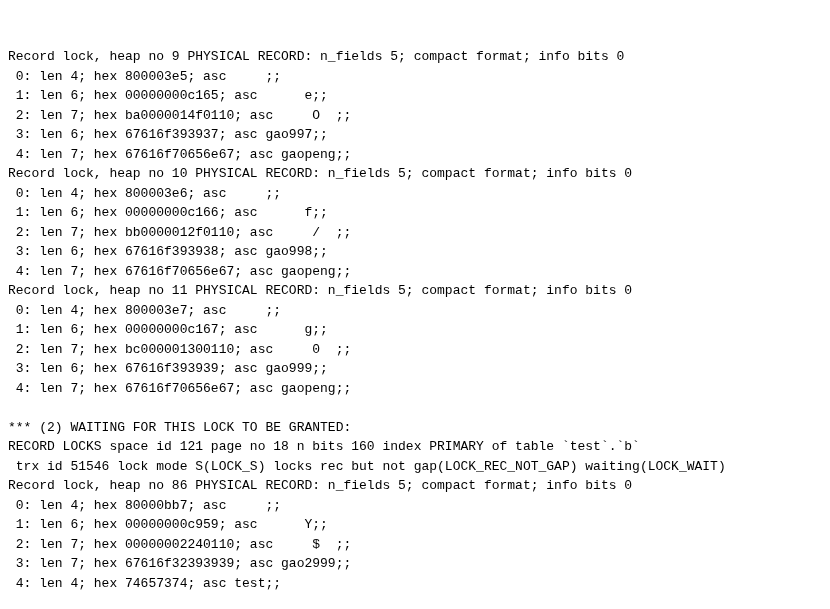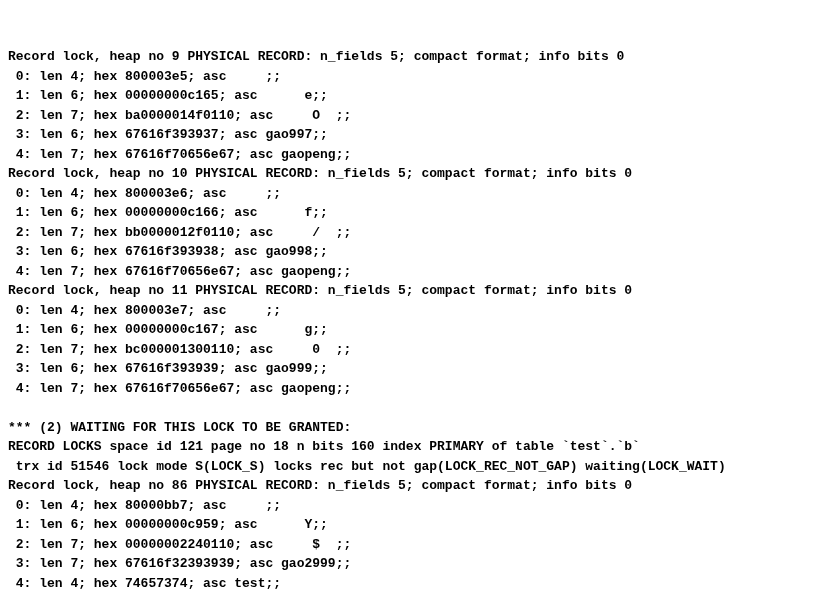--- a/index.html
+++ b/index.html
@@ -7,20 +7,19 @@
       padding: 8px;
       font-family: "Courier New", Courier, monospace;
       font-size: 13px;
       line-height: 1.5;
       color: #000;
       background: #fff;
       white-space: pre;
     }
     .line {
       white-space: pre;
-      font-weight: bold;
     }
   </style>
 </head>
 <body>
 
 <div id="log-container"><div class="line">Record lock, heap no 9 PHYSICAL RECORD: n_fields 5; compact format; info bits 0</div><div class="line"> 0: len 4; hex 800003e5; asc     ;;</div><div class="line"> 1: len 6; hex 00000000c165; asc      e;;</div><div class="line"> 2: len 7; hex ba0000014f0110; asc     O  ;;</div><div class="line"> 3: len 6; hex 67616f393937; asc gao997;;</div><div class="line"> 4: len 7; hex 67616f70656e67; asc gaopeng;;</div><div class="line">Record lock, heap no 10 PHYSICAL RECORD: n_fields 5; compact format; info bits 0</div><div class="line"> 0: len 4; hex 800003e6; asc     ;;</div><div class="line"> 1: len 6; hex 00000000c166; asc      f;;</div><div class="line"> 2: len 7; hex bb0000012f0110; asc     /  ;;</div><div class="line"> 3: len 6; hex 67616f393938; asc gao998;;</div><div class="line"> 4: len 7; hex 67616f70656e67; asc gaopeng;;</div><div class="line">Record lock, heap no 11 PHYSICAL RECORD: n_fields 5; compact format; info bits 0</div><div class="line"> 0: len 4; hex 800003e7; asc     ;;</div><div class="line"> 1: len 6; hex 00000000c167; asc      g;;</div><div class="line"> 2: len 7; hex bc000001300110; asc     0  ;;</div><div class="line"> 3: len 6; hex 67616f393939; asc gao999;;</div><div class="line"> 4: len 7; hex 67616f70656e67; asc gaopeng;;</div><div class="line">&nbsp;</div><div class="line">*** (2) WAITING FOR THIS LOCK TO BE GRANTED:</div><div class="line">RECORD LOCKS space id 121 page no 18 n bits 160 index PRIMARY of table `test`.`b` </div><div class="line"> trx id 51546 lock mode S(LOCK_S) locks rec but not gap(LOCK_REC_NOT_GAP) waiting(LOCK_WAIT)</div><div class="line">Record lock, heap no 86 PHYSICAL RECORD: n_fields 5; compact format; info bits 0</div><div class="line"> 0: len 4; hex 80000bb7; asc     ;;</div><div class="line"> 1: len 6; hex 00000000c959; asc      Y;;</div><div class="line"> 2: len 7; hex 00000002240110; asc     $  ;;</div><div class="line"> 3: len 7; hex 67616f32393939; asc gao2999;;</div><div class="line"> 4: len 4; hex 74657374; asc test;;</div><div class="line">&nbsp;</div></div>
 
 
 </body></html>

